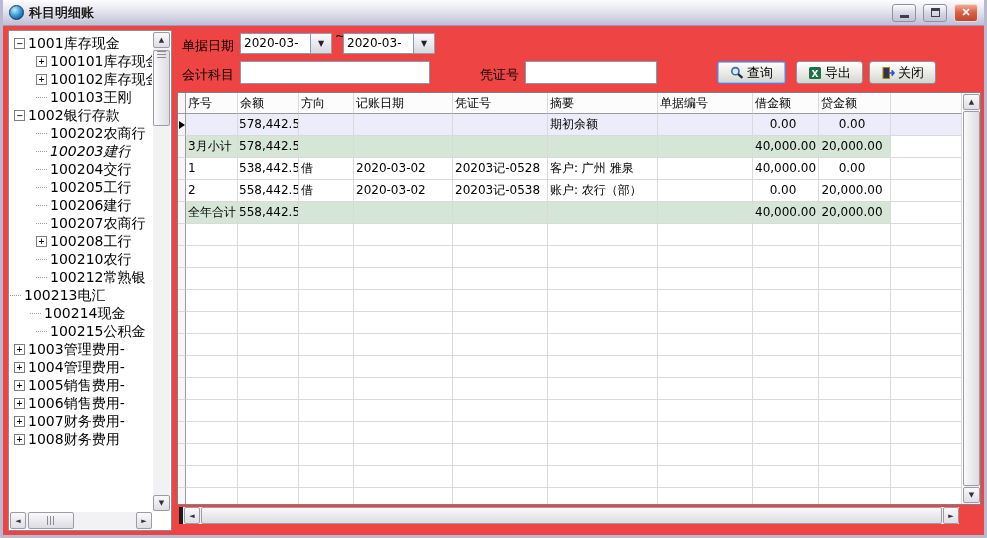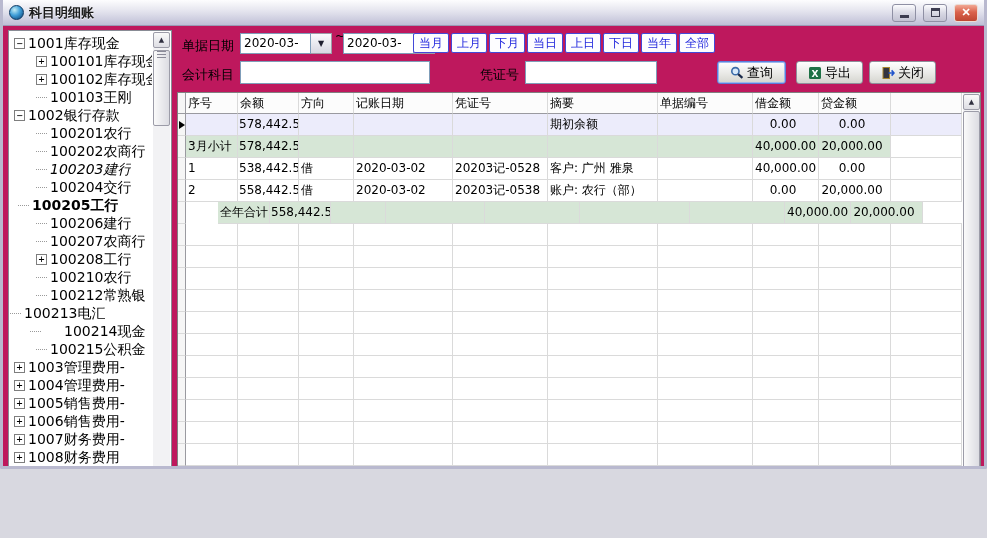--- a/index.html
+++ b/index.html
@@ -1,17 +1,17 @@
 <!DOCTYPE html>
 <html><head>
 <meta charset="utf-8">
 <style>
   html,body{margin:0;padding:0;background:#d8d8e0;}
   *{box-sizing:border-box;}
-  .window{position:relative;width:987px;height:469px;background:#be185d;
+  .window{position:relative;width:987px;height:538px;background:#ef4444;
     border:3px solid #b9b9cf;border-top:none;font-family:"DejaVu Sans",sans-serif;
     border-radius:0 0 2px 2px;overflow:hidden;}
   
   .titlebar{height:26px;background:linear-gradient(#fdfdfe,#e4e4ee 45%,#bfbfd6);
     border-bottom:1px solid #9a9ab4;display:flex;align-items:center;padding:0 6px;gap:5px;}
   .app-icon{width:15px;height:15px;border-radius:50%;flex:none;
     background:radial-gradient(circle at 35% 30%,#c2ecf4,#3f9ed8 45%,#155488 85%);
     border:1px solid #0e3a64;}
   .title-text{font-size:13px;font-weight:bold;color:#1a1a1a;text-shadow:0 1px 0 rgba(255,255,255,.65);flex:1;}
   .win-btn{width:24px;height:18px;border:1px solid #8f90a4;border-radius:3px;margin-left:2px;
@@ -114,35 +114,31 @@
           <div class="t-row" style="padding-left: 26px;">
             <span class="t-dash"></span>
             <span class="t-label">100103王刚</span>
           </div>
           <div class="t-row" style="padding-left: 4px;">
             <span class="t-glyph">−</span>
             <span class="t-label">1002银行存款</span>
           </div>
           <div class="t-row" style="padding-left: 26px;">
             <span class="t-dash"></span>
-            <span class="t-label">100201农行</span>
-          </div>
-          <div class="t-row" style="padding-left: 26px;">
-            <span class="t-dash"></span>
             <span class="t-label">100202农商行</span>
           </div>
           <div class="t-row" style="padding-left: 26px; font-style: italic;">
             <span class="t-dash"></span>
             <span class="t-label">100203建行</span>
           </div>
           <div class="t-row" style="padding-left: 26px;">
             <span class="t-dash"></span>
             <span class="t-label">100204交行</span>
           </div>
-          <div class="t-row" style="padding-left: 8px; font-weight: bold;">
+          <div class="t-row" style="padding-left: 26px;">
             <span class="t-dash"></span>
             <span class="t-label">100205工行</span>
           </div>
           <div class="t-row" style="padding-left: 26px;">
             <span class="t-dash"></span>
             <span class="t-label">100206建行</span>
           </div>
           <div class="t-row" style="padding-left: 26px;">
             <span class="t-dash"></span>
             <span class="t-label">100207农商行</span>
@@ -156,21 +152,21 @@
             <span class="t-label">100210农行</span>
           </div>
           <div class="t-row" style="padding-left: 26px;">
             <span class="t-dash"></span>
             <span class="t-label">100212常熟银</span>
           </div>
           <div class="t-row" style="">
             <span class="t-dash"></span>
             <span class="t-label">100213电汇</span>
           </div>
-          <div class="t-row" style="padding-left: 20px; gap: 20px;">
+          <div class="t-row" style="padding-left: 20px;">
             <span class="t-dash"></span>
             <span class="t-label">100214现金</span>
           </div>
           <div class="t-row" style="padding-left: 26px;">
             <span class="t-dash"></span>
             <span class="t-label">100215公积金</span>
           </div>
           <div class="t-row" style="padding-left: 4px;">
             <span class="t-glyph">+</span>
             <span class="t-label">1003管理费用-</span>
@@ -218,30 +214,20 @@
       <div class="lbl" style="left:5px;top:7px;">单据日期</div>
       <div class="combo" style="left:63px;top:3px;">
         <div class="cv">2020-03-01</div>
         <div class="cb">▼</div>
       </div>
       <div class="tilde" style="left:158px;top:-1px;">~</div>
       <div class="combo" style="left:166px;top:3px;">
         <div class="cv">2020-03-14</div>
         <div class="cb">▼</div>
       </div>
-      <div style="position:absolute;left:236px;top:3px;display:flex;">
-          <button class="qbtn">当月</button>
-          <button class="qbtn">上月</button>
-          <button class="qbtn">下月</button>
-          <button class="qbtn">当日</button>
-          <button class="qbtn">上日</button>
-          <button class="qbtn">下日</button>
-          <button class="qbtn">当年</button>
-          <button class="qbtn">全部</button>
-        </div>
 
       <div class="lbl" style="left:5px;top:36px;">会计科目</div>
       <input class="inp" style="left: 63px; top: 31px; width: 190px;" value="">
       <div class="lbl" style="left:303px;top:36px;">凭证号</div>
       <input class="inp" style="left: 348px; top: 31px; width: 132px;" value="">
 
       <button class="xp-btn primary" style="left:540px;top:31px;width:69px;">
         <svg width="14" height="14" viewBox="0 0 14 14">
           <circle cx="5.4" cy="5.2" r="3.6" fill="#d7e9fa" stroke="#3a6aa8" stroke-width="1.6"></circle>
           <line x1="8.2" y1="8.2" x2="12.4" y2="11.8" stroke="#1a2a4a" stroke-width="2.2"></line>
@@ -327,21 +313,21 @@
               <div class="cell" style="width: 99px;">2020-03-02</div>
               <div class="cell" style="width: 95px;">20203记-0538</div>
               <div class="cell" style="width: 110px;">账户: 农行（部）</div>
               <div class="cell" style="width: 95px;"></div>
               <div class="cell num" style="width: 66px;">0.00</div>
               <div class="cell num" style="width: 72px;">20,000.00</div>
               <div class="cell trail" style="width: 71px;"></div>
             </div>
             <div class="g-row subtotal">
               <div class="cell indicator" style="width: 8px;"></div>
-              <div class="cell" style="width: 52px; margin-left: 32px;">全年合计</div>
+              <div class="cell" style="width: 52px;">全年合计</div>
               <div class="cell bal" style="width: 61px;">558,442.53</div>
               <div class="cell" style="width: 55px;"></div>
               <div class="cell" style="width: 99px;"></div>
               <div class="cell" style="width: 95px;"></div>
               <div class="cell" style="width: 110px;"></div>
               <div class="cell" style="width: 95px;"></div>
               <div class="cell num" style="width: 66px;">40,000.00</div>
               <div class="cell num" style="width: 72px;">20,000.00</div>
               <div class="cell trail" style="width: 71px;"></div>
             </div>

